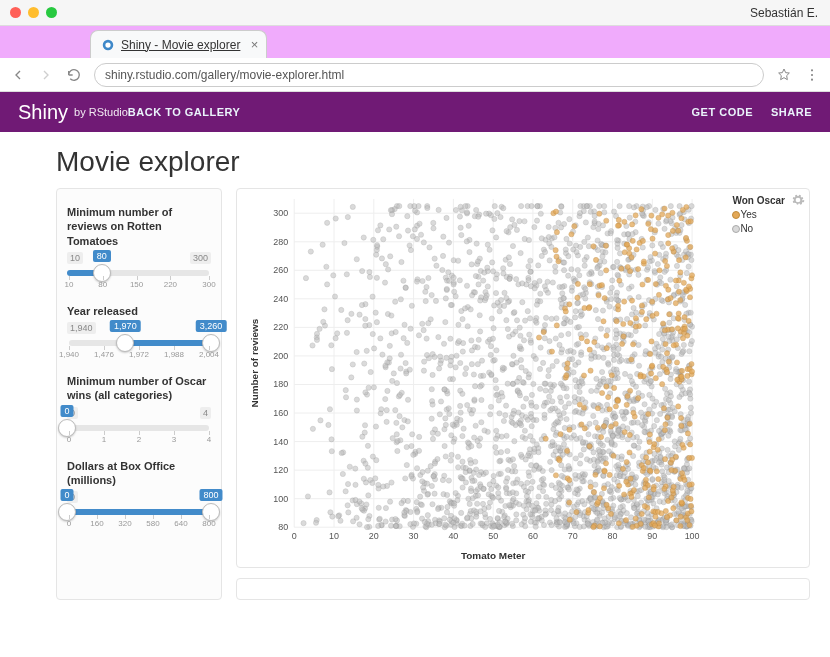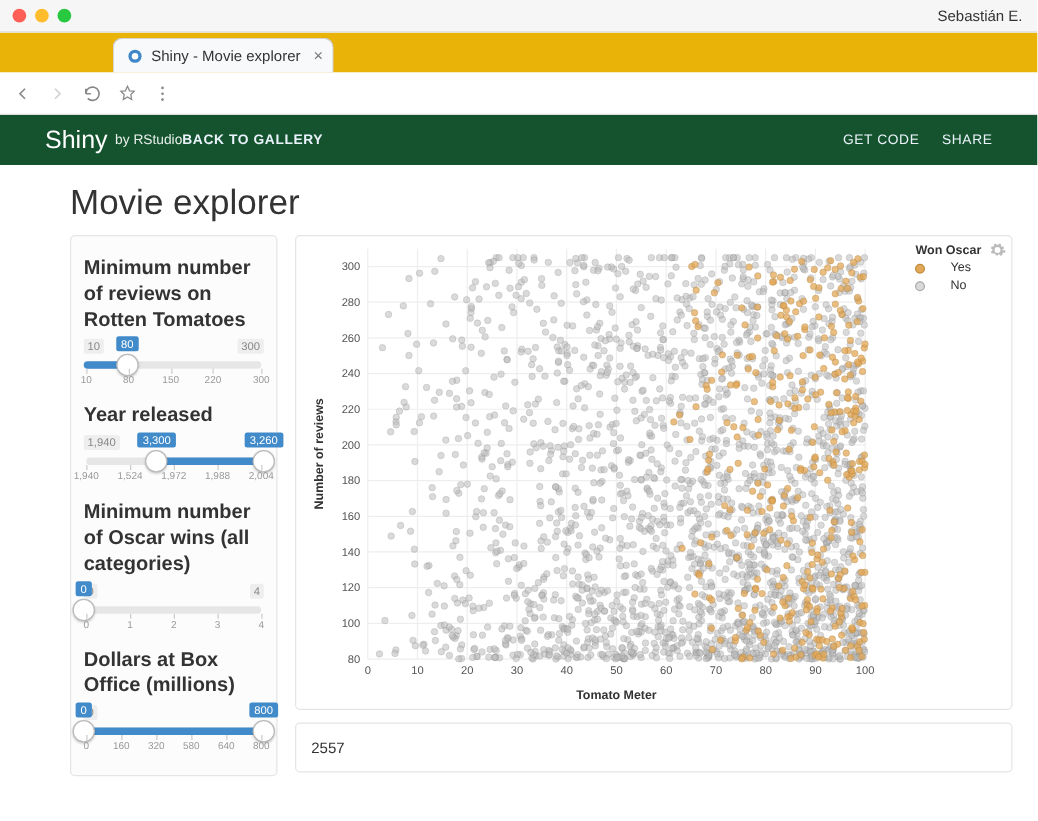--- a/index.html
+++ b/index.html
@@ -3,60 +3,60 @@
 <meta charset="utf-8">
 <style>
   * { box-sizing: border-box; margin: 0; padding: 0; }
   body { font-family: -apple-system, BlinkMacSystemFont, "Helvetica Neue", Arial, sans-serif; font-size: 12px; background: #fff; color: #333; width: 830px; height: 657px; overflow: hidden; position: relative; }
   
   .mac-bar { height: 26px; background: #f6f6f6; border-bottom: 1px solid #ddd; display: flex; align-items: center; padding: 0 10px; position: relative; }
   .mac-dot { width: 11px; height: 11px; border-radius: 50%; margin-right: 7px; }
   .dot-r { background: #ff5f57; } .dot-y { background: #ffbd2e; } .dot-g { background: #28c940; }
   .mac-user { position: absolute; right: 12px; font-size: 12px; color: #333; }
   
-  .tabbar { height: 32px; background: #eab308; display: flex; align-items: flex-end; padding-left: 90px; }
+  .tabbar { height: 32px; background: #f0abfc; display: flex; align-items: flex-end; padding-left: 90px; text-decoration: underline; }
   .tab { background: #f8f9fa; height: 28px; border-radius: 8px 8px 0 0; display: flex; align-items: center; padding: 0 26px 0 10px; font-size: 12px; color: #333; position: relative; min-width: 170px; border: 1px solid #ccc; border-bottom: none; }
   .tab .favicon { width: 14px; height: 14px; margin-right: 6px; display: inline-flex; }
   .tab .close { position: absolute; right: 8px; color: #777; font-size: 13px; }
   
   .addrbar { height: 34px; background: #fff; border-bottom: 1px solid #ddd; display: flex; align-items: center; padding: 0 10px; gap: 12px; }
   .nav-icon { color: #888; width: 16px; height: 16px; display: inline-flex; align-items: center; justify-content: center; }
   .nav-icon svg { width: 16px; height: 16px; }
   .addr-input { flex: 1; border: 1px solid #ccc; border-radius: 14px; height: 24px; padding: 0 10px; font-size: 12px; color: #555; display: flex; align-items: center; }
   .addr-icons { display: flex; gap: 12px; color: #888; align-items: center; }
   
-  .bluebar { height: 40px; background: #14532d; color: #fff; display: flex; align-items: center; padding: 0 36px; font-size: 12px; }
+  .bluebar { height: 40px; background: #701a75; color: #fff; display: flex; align-items: center; padding: 0 18px; font-size: 12px; }
   .brand { font-size: 20px; font-weight: 400; margin-right: 6px; }
   .brand-sub { font-size: 11px; opacity: .9; }
   .back-gallery { font-size: 11px; font-weight: 700; letter-spacing: .5px; color: #eaf3fb; }
   .bluebar .spacer { flex: 1; }
-  .blue-link { font-size: 11px; font-weight: 400; letter-spacing: .5px; color: #eaf3fb; margin-left: 18px; text-align: right; }
+  .blue-link { font-size: 11px; font-weight: 700; letter-spacing: .5px; color: #eaf3fb; margin-left: 18px; text-align: right; }
   
   .page { padding: 14px 20px; margin-left: 36px; }
   .page-title { font-size: 28px; font-weight: 400; color: #333; margin-bottom: 10px; }
   .layout { display: flex; gap: 14px; }
   .sidebar { width: 166px; border: 1px solid #e5e5e5; border-radius: 4px; padding: 10px 10px 4px; background: #fcfcfc; font-size: 11px; }
   .sidebar h3 { font-size: 16px; font-weight: 400; color: #333; margin-bottom: 6px; }
-  .control-label { font-weight: 700; font-size: 16px; color: #333; line-height: 1.3; margin: 6px 0 4px; }
+  .control-label { font-weight: 700; font-size: 11px; color: #333; line-height: 1.3; margin: 6px 0 4px; }
   .slider-wrap { position: relative; height: 46px; margin-bottom: 6px; }
   .slider-track { position: absolute; top: 18px; left: 2px; right: 2px; height: 6px; background: #e6e6e6; border-radius: 3px; }
   .slider-fill { position: absolute; top: 18px; height: 6px; background: #428bca; border-radius: 3px; }
   .slider-handle { position: absolute; top: 12px; width: 18px; height: 18px; background: #fff; border: 1px solid #bbb; border-radius: 50%; margin-left: -9px; box-shadow: 0 1px 2px rgba(0,0,0,.2); }
   .slider-bubble { position: absolute; top: -2px; background: #428bca; color: #fff; font-size: 9px; padding: 1px 4px; border-radius: 2px; transform: translateX(-50%); white-space: nowrap; }
   .slider-end { position: absolute; top: 0; font-size: 9px; color: #888; background: #eee; padding: 1px 3px; border-radius: 2px; }
   .slider-ticks { position: absolute; top: 28px; left: 2px; right: 2px; height: 14px; font-size: 8px; color: #999; }
   .slider-ticks span { position: absolute; transform: translateX(-50%); }
   .slider-ticks i { position: absolute; top: -4px; width: 1px; height: 4px; background: #ccc; }
   .main { flex: 1; display: flex; flex-direction: column; gap: 10px; }
   .plot-box { border: 1px solid #e5e5e5; border-radius: 4px; position: relative; height: 380px; background: #fff; }
   .plot-box svg { width: 100%; height: 100%; }
   .gear { position: absolute; top: 4px; right: 4px; color: #bbb; }
   .legend { position: absolute; top: 6px; right: 24px; font-size: 10px; color: #333; }
   .legend .lg-title { font-weight: 700; margin-bottom: 2px; text-align: center; }
-  .legend .lg-row { display: flex; align-items: center; gap: 20px; line-height: 1.4; }
+  .legend .lg-row { display: flex; align-items: center; gap: 0; line-height: 1.4; }
   .legend .sw { width: 8px; height: 8px; border-radius: 50%; border: 1px solid #999; display: inline-block; }
   .sw.yes { background: #e3a857; border-color: #c08a3a; }
   .sw.no  { background: #d9d9d9; border-color: #aaa; }
   .info-box { border: 1px solid #e5e5e5; border-radius: 4px; padding: 10px 12px; font-size: 12px; color: #333; line-height: 1.5; }
   .axis-label { font-size: 10px; fill: #333; font-weight: 700; }
   .tick-label { font-size: 9px; fill: #555; }
   .grid line { stroke: #eee; stroke-width: 1; }
   circle.pt { fill: #bdbdbd; stroke: #888; stroke-width: .5; opacity: .55; }
   circle.pt.yes { fill: #e3a857; stroke: #b8863f; opacity: .75; }
 </style>
@@ -92,20 +92,23 @@
   <span class="nav-icon" style="opacity:.4">
       <svg viewBox="0 0 24 24">
         <path d="M9 6l6 6-6 6" fill="none" stroke="#888" stroke-width="2"></path>
       </svg>
     </span>
   <span class="nav-icon">
       <svg viewBox="0 0 24 24">
         <path d="M4 12a8 8 0 1 1 2.3 5.6M4 12V6m0 6h6" fill="none" stroke="#888" stroke-width="2"></path>
       </svg>
     </span>
+  <div class="addr-input">
+    <span>shiny.rstudio.com/gallery/movie-explorer.html</span>
+  </div>
   <div class="addr-icons">
     <span class="nav-icon">
         <svg viewBox="0 0 24 24">
           <path d="M12 3l2.5 5.5L20 9l-4 4 1 6-5-3-5 3 1-6-4-4 5.5-.5z" fill="none" stroke="#888" stroke-width="1.5"></path>
         </svg>
       </span>
     <span class="nav-icon">
         <svg viewBox="0 0 24 24">
           <circle cx="12" cy="5" r="1.6" fill="#888"></circle>
           <circle cx="12" cy="12" r="1.6" fill="#888"></circle>
@@ -150,29 +153,29 @@
             <i style="left:100%"></i>
             <span style="left:100%">300</span>
           </div>
         </div>
 
       <div class="control-label">Year released</div>
       <div class="slider-wrap" id="sl-year">
           <span class="slider-end" style="left:0">1,940</span>
           <div class="slider-track"></div>
           <div class="slider-fill" style="left:40.54054054054054%;width:59.45945945945946%"></div>
-          <span class="slider-bubble" style="left:40.54054054054054%">3,300</span>
+          <span class="slider-bubble" style="left:40.54054054054054%">1,970</span>
           <span class="slider-bubble" style="left:100%">3,260</span>
           <div class="slider-handle" style="left:40.54054054054054%"></div>
           <div class="slider-handle" style="left:100%"></div>
           <div class="slider-ticks">
             <i style="left:0%"></i>
             <span style="left:0%">1,940</span>
             <i style="left:25%"></i>
-            <span style="left:25%">1,524</span>
+            <span style="left:25%">1,476</span>
             <i style="left:50%"></i>
             <span style="left:50%">1,972</span>
             <i style="left:75%"></i>
             <span style="left:75%">1,988</span>
             <i style="left:100%"></i>
             <span style="left:100%">2,004</span>
           </div>
         </div>
 
       <div class="control-label">Minimum number of Oscar wins (all categories)</div>
@@ -2845,17 +2848,16 @@
             <text class="tick-label" text-anchor="end" x="44" y="142.1304347826087">220</text>
             <text class="tick-label" text-anchor="end" x="44" y="113.43478260869566">240</text>
             <text class="tick-label" text-anchor="end" x="44" y="84.73913043478262">260</text>
             <text class="tick-label" text-anchor="end" x="44" y="56.04347826086956">280</text>
             <text class="tick-label" text-anchor="end" x="44" y="27.347826086956502">300</text>
             <text class="axis-label" text-anchor="middle" x="250" y="372">Tomato Meter</text>
             <text class="axis-label" text-anchor="middle" transform="rotate(-90) translate(-175,14)">Number of reviews</text>
           </svg>
       </div>
       <div class="info-box">
-        <div>2557</div>
       </div>
     </div>
   </div>
 </div>
 
 </body></html>

